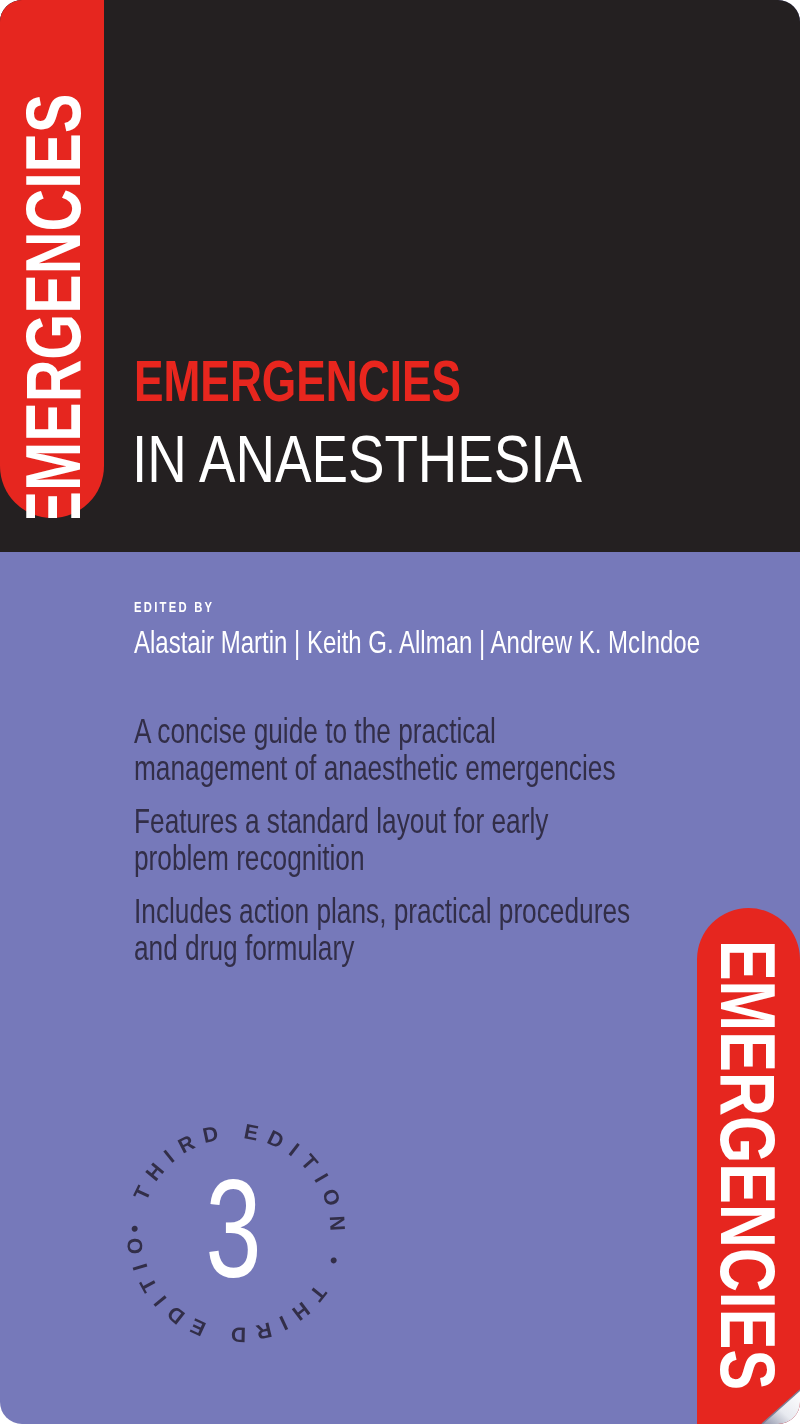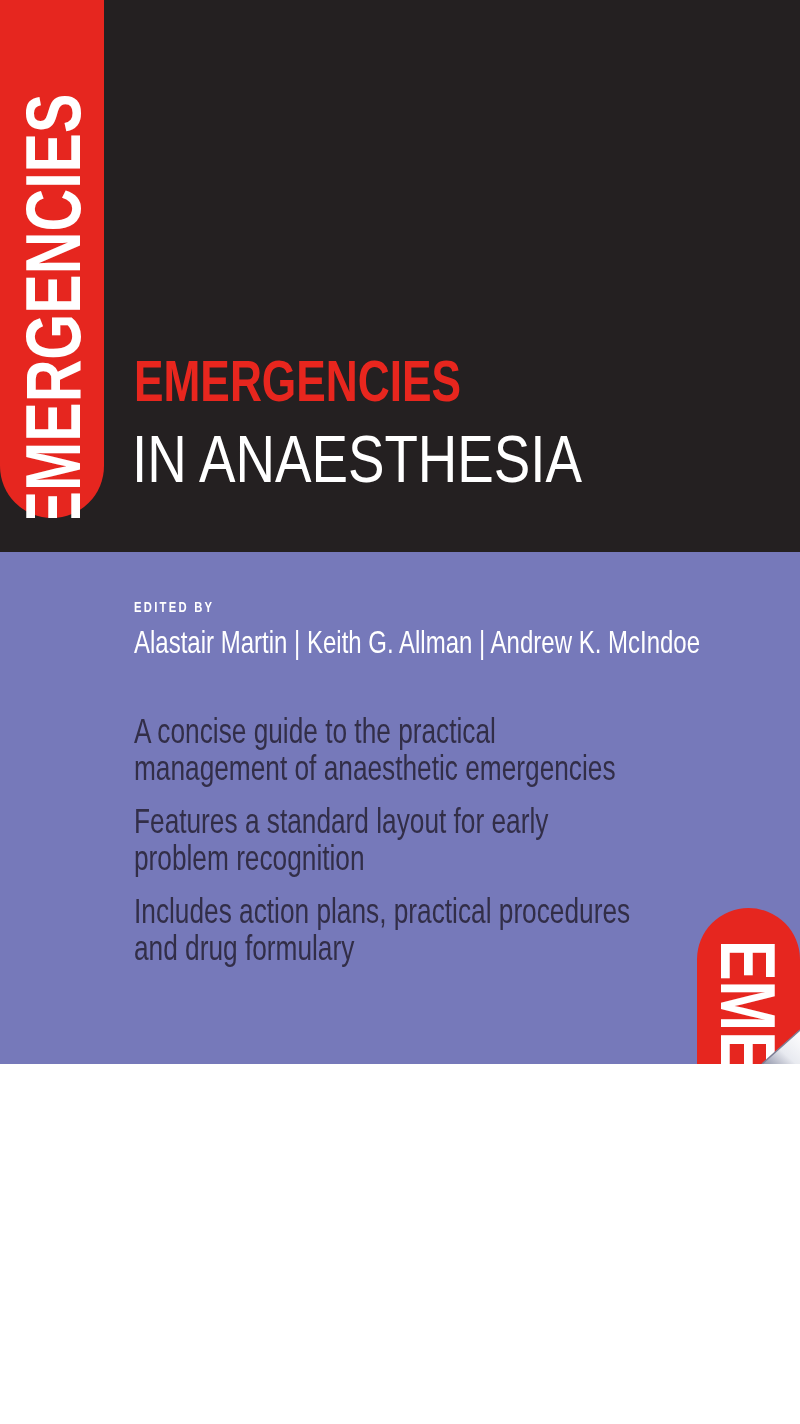--- a/index.html
+++ b/index.html
@@ -1,22 +1,23 @@
 <!DOCTYPE html>
 <html><head>
 <meta charset="utf-8">
 <style>
   html, body { margin: 0; padding: 0; }
   .cover {
     position: relative;
     width: 800px;
-    height: 1064px;
+    height: 1424px;
     background: #7679ba;
     overflow: hidden;
     font-family: "Liberation Sans", sans-serif;
+    border-radius: 22px;
   }
   .black-top {
     position: absolute;
     left: 0; top: 0;
     width: 800px; height: 552px;
     background: #242021;
   }
   
   .pill-left {
     position: absolute;

